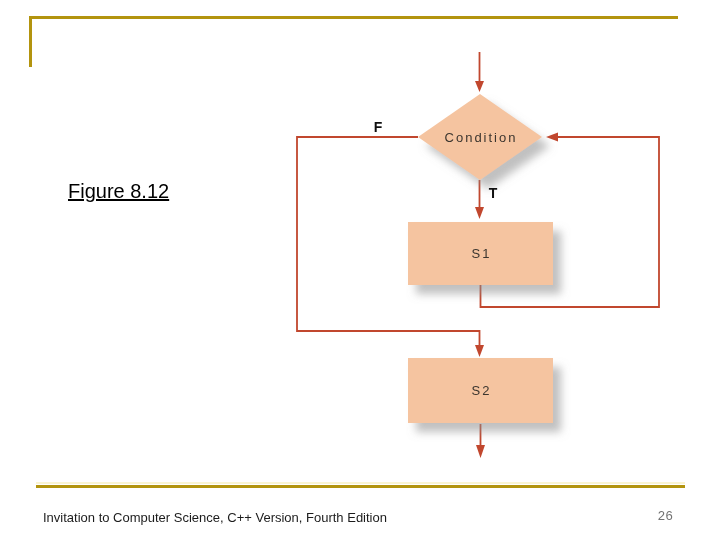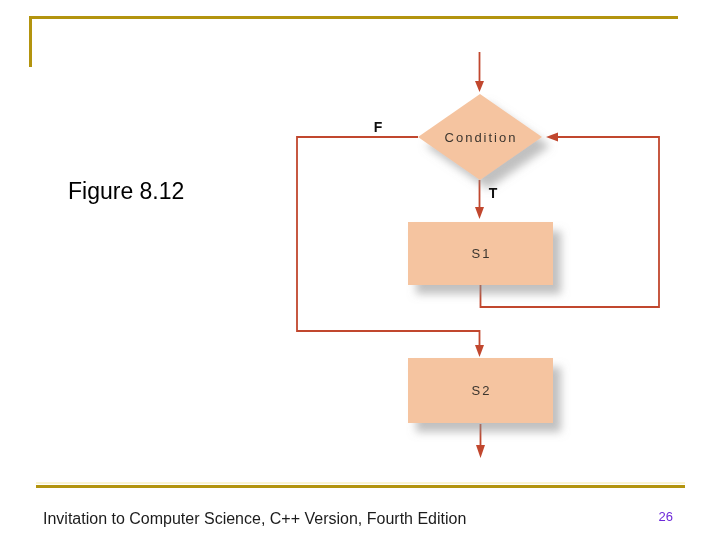--- a/index.html
+++ b/index.html
@@ -7,37 +7,37 @@
     position:relative;
     width:720px;height:540px;
     background:#ffffff;
     overflow:hidden;
     font-family:"Liberation Sans", sans-serif;
   }
   
   .accent-top-h{position:absolute;left:29px;top:16px;width:649px;height:3px;background:#B3940E;}
   .accent-top-v{position:absolute;left:29px;top:16px;width:3px;height:51px;background:#B3940E;}
   
-  .caption{position:absolute;left:68px;top:176px;color:#000;font-size:23px;line-height:31px;}
+  .caption{position:absolute;left:68px;top:176px;color:#000;font-size:20px;line-height:31px;text-decoration:underline;}
   .caption div{white-space:nowrap;}
   
   .flow{position:absolute;left:0;top:0;width:720px;height:540px;}
   .flow text.node-label{
     font-family:"Liberation Sans", sans-serif;
     font-size:13px;letter-spacing:2px;fill:#3B352E;text-anchor:middle;
   }
   .flow text.branch-label{
     font-family:"Liberation Sans", sans-serif;
     font-size:14px;font-weight:bold;fill:#101010;text-anchor:middle;
   }
   
   .footer-highlight{position:absolute;left:36px;top:482px;width:649px;height:2px;background:#FAF4D2;}
   .footer-line{position:absolute;left:36px;top:485px;width:649px;height:3px;background:#B3940E;}
-  .footer-text{position:absolute;left:43px;top:510px;font-size:16px;color:#1c1c1c;letter-spacing:0px;white-space:nowrap;}
-  .page-number{position:absolute;right:47px;top:509px;font-size:13px;color:#6d28d9;}
+  .footer-text{position:absolute;left:43px;top:510px;font-size:13px;color:#1c1c1c;letter-spacing:0px;white-space:nowrap;}
+  .page-number{position:absolute;right:47px;top:509px;font-size:13px;color:#737373;font-family:Liberation Mono, monospace;}
 </style>
 </head>
 <body>
 
 <div class="slide">
 
   <div class="accent-top-h"></div>
   <div class="accent-top-v"></div>
 
   <div class="caption">

